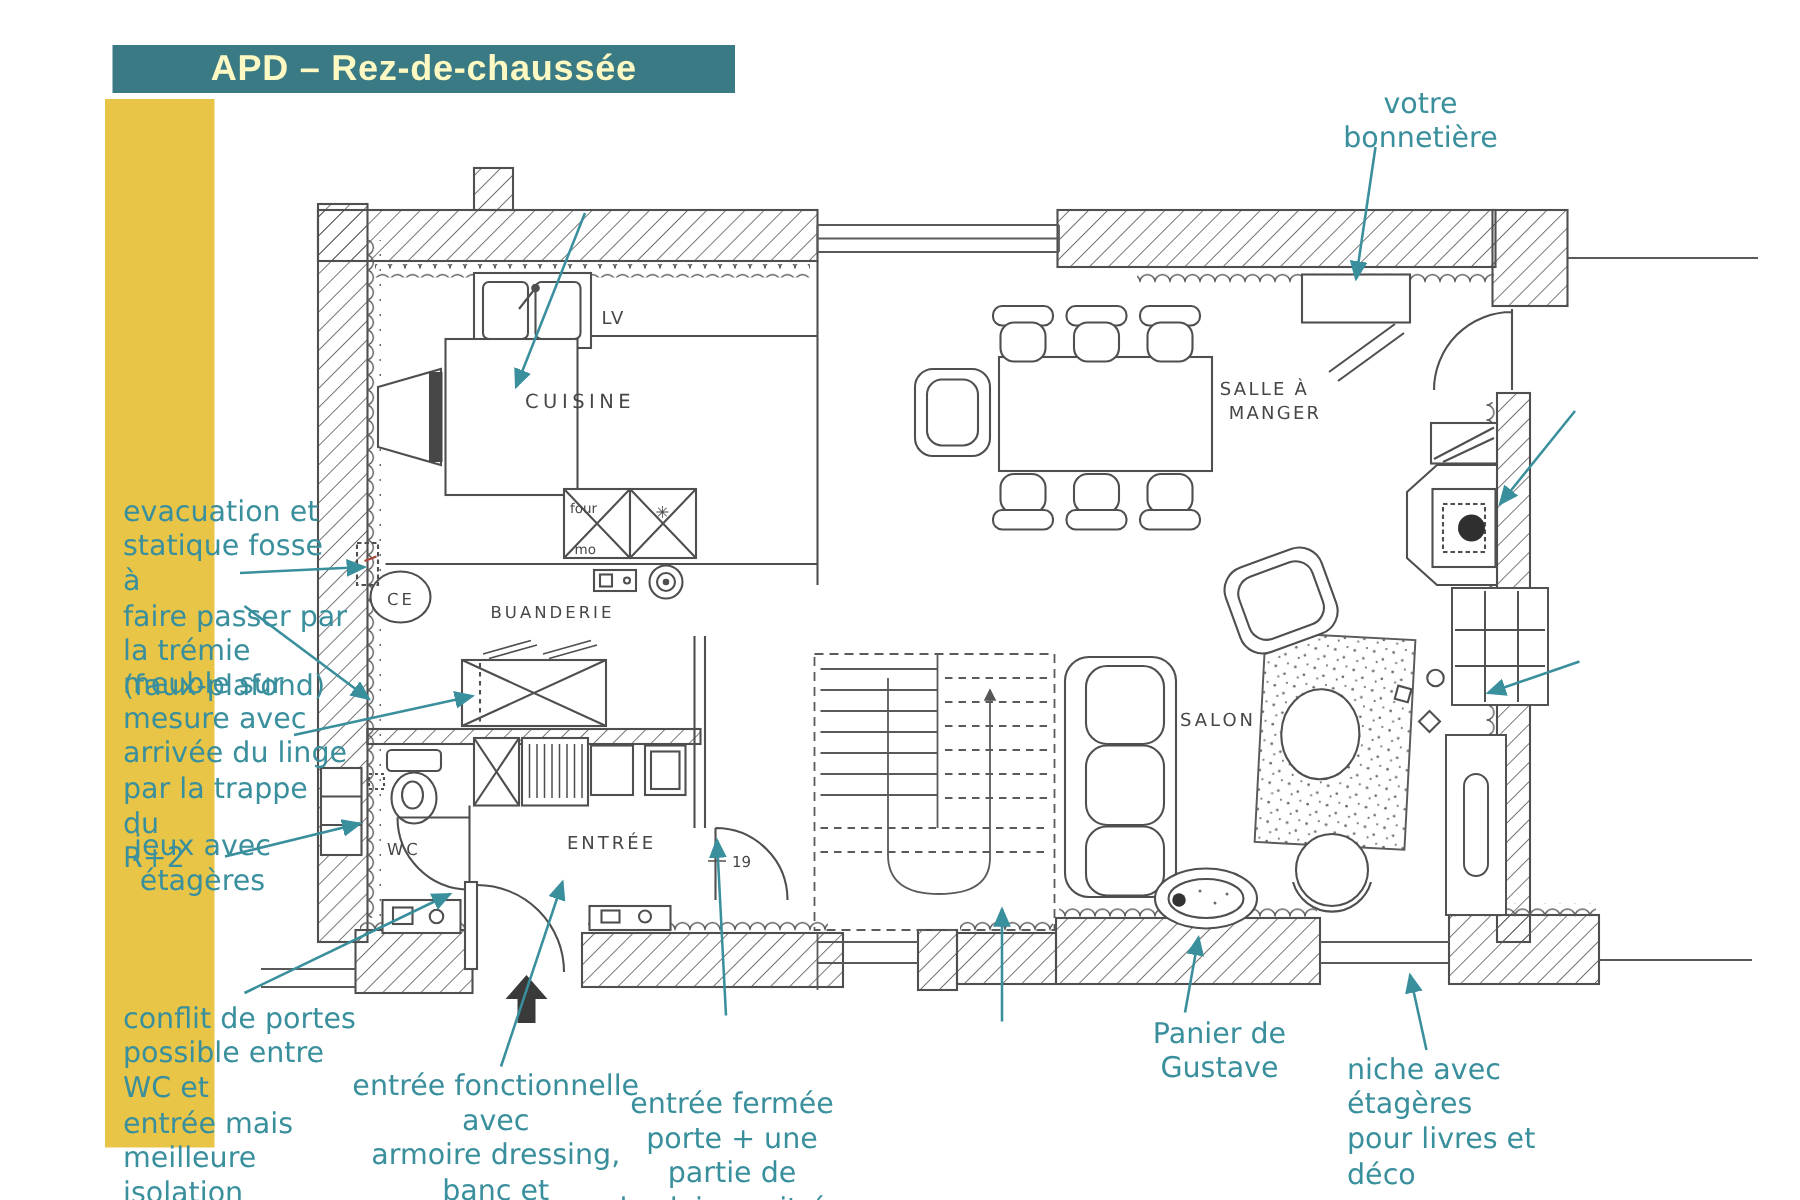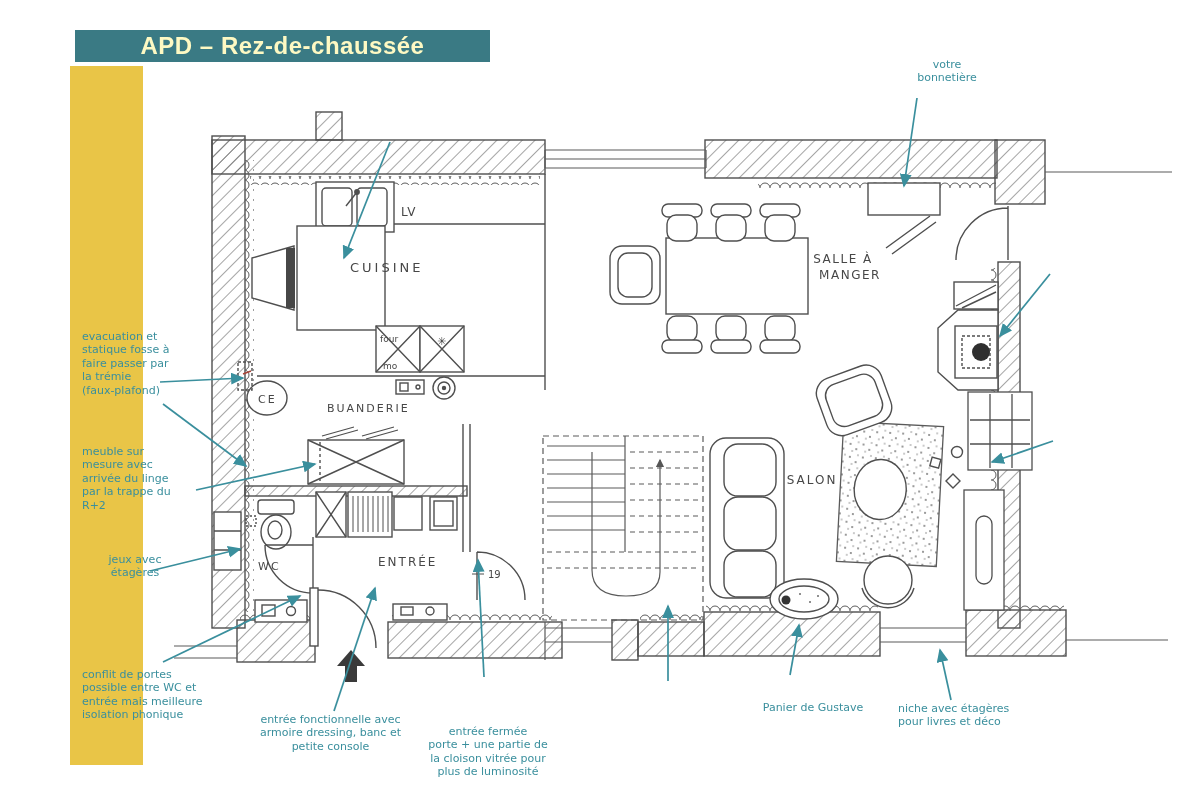--- a/index.html
+++ b/index.html
@@ -3,21 +3,21 @@
 <meta charset="utf-8">
 <style>
   html,body{margin:0;padding:0;background:#ffffff;}
   #stage{position:relative;width:1200px;height:800px;background:#ffffff;overflow:hidden;
          font-family:"DejaVu Sans",sans-serif;}
   #banner{position:absolute;left:75px;top:30px;width:415px;height:32px;background:#3a7a84;
           color:#fef9c3;font-family:"Liberation Sans",sans-serif;font-weight:bold;
           font-size:24px;line-height:32px;text-align:center;letter-spacing:.5px;}
   #ystripe{position:absolute;left:70px;top:66px;width:73px;height:699px;background:#e9c547;}
   #plan-svg{position:absolute;left:0;top:0;}
-  .note{position:absolute;color:#3a8f9d;font-size:11px;line-height:1.22;white-space:pre-line;}
+  .note{position:absolute;color:#3a8f9d;font-size:19px;line-height:1.22;white-space:pre-line;}
   .c{text-align:center;}
   svg text{fill:#474747;font-family:"DejaVu Sans",sans-serif;}
 </style>
 </head>
 <body>
 
 <div id="stage">
 
   <div id="banner">APD – Rez-de-chaussée</div>
   <div id="ystripe"></div>
@@ -291,17 +291,17 @@
 armoire dressing, banc et
 petite console</div>
   <div class="note" style="left:82px;top:668px;width:165px;">conflit de portes
 possible entre WC et
 entrée mais meilleure
 isolation phonique</div>
   <div class="note c" style="left:408px;top:680px;width:160px;margin-top:45px;">entrée fermée
 porte + une partie de
 la cloison vitrée pour
 plus de luminosité</div>
-  <div class="note c" style="left:748px;top:701px;width:130px;">Panier de Gustave</div>
+  <div class="note c" style="left:748px;top:678px;width:130px;">Panier de Gustave</div>
   <div class="note" style="left:898px;top:702px;width:160px;">niche avec étagères
 pour livres et déco</div>
 
 </div>
 
 </body></html>

